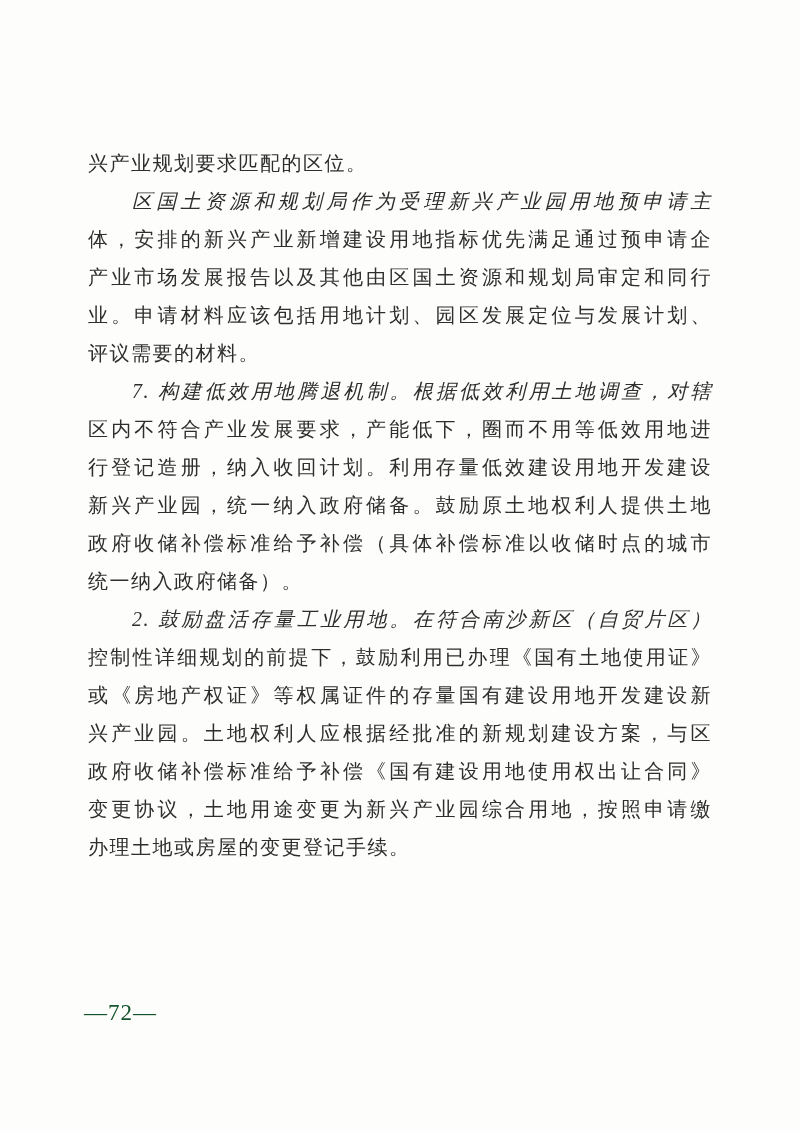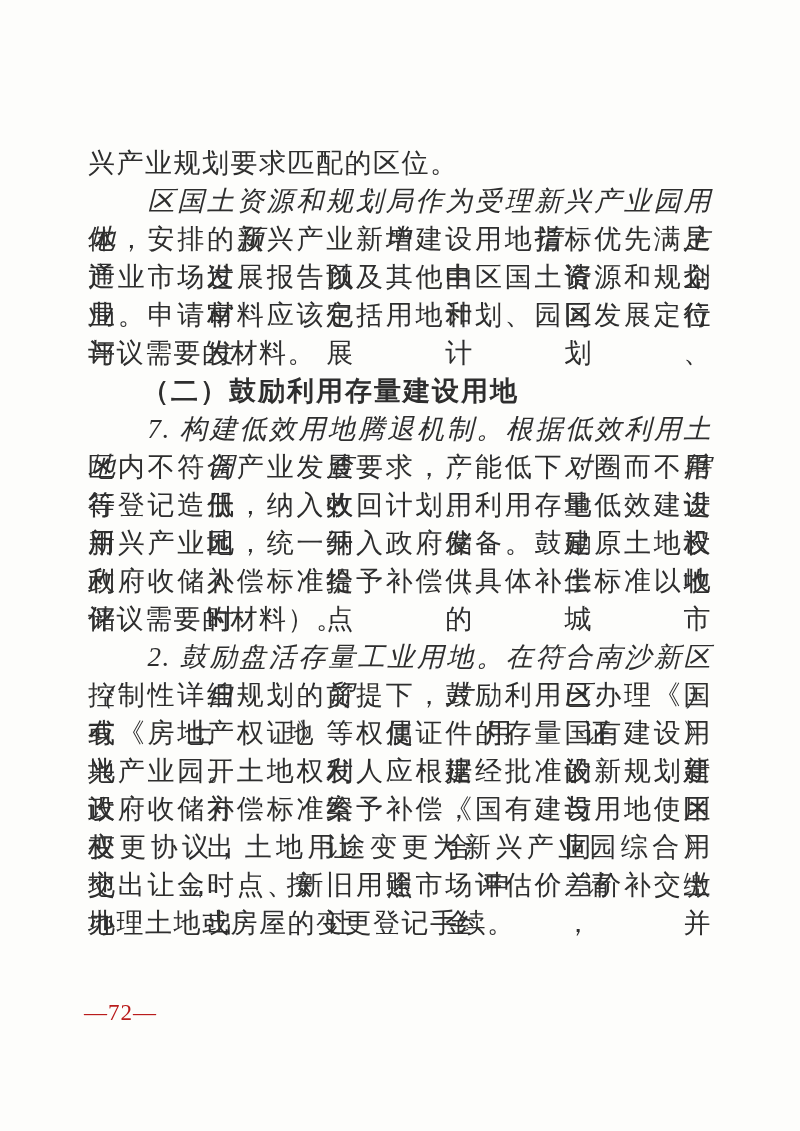--- a/index.html
+++ b/index.html
@@ -11,21 +11,21 @@
     overflow:hidden;
     font-family:"Liberation Serif","DejaVu Serif",serif;
     color:#2e2e2e;
   }
   .textblock{
     position:absolute;
     left:88px;right:88px;top:144px;
   }
   .ln{
     display:block;
-    font-size:27px;
+    font-size:20px;
     line-height:38px;
     height:38px;
     letter-spacing:1.5px;
     white-space:nowrap;
     text-align:left;
   }
   .ln.full{
     white-space:normal;
     text-align:justify;
     text-align-last:justify;
@@ -34,45 +34,43 @@
   .ln.hd{
     font-weight:700;
     text-indent:2em;
     letter-spacing:2px;
   }
   .pagenum{
     position:absolute;
     left:84px;top:1000px;
     font-size:23px;
     letter-spacing:1px;
-    color:#b91c1c;
+    color:#14532d;
   }
 </style>
 </head>
 <body>
 
 <div class="page">
   <div class="textblock">
     <div class="ln">兴产业规划要求匹配的区位。</div>
     <div class="ln full ind">区国土资源和规划局作为受理新兴产业园用地预申请主</div>
     <div class="ln full">体，安排的新兴产业新增建设用地指标优先满足通过预申请企</div>
     <div class="ln full">产业市场发展报告以及其他由区国土资源和规划局审定和同行</div>
     <div class="ln full">业。申请材料应该包括用地计划、园区发展定位与发展计划、</div>
     <div class="ln">评议需要的材料。</div>
-    <div class="ln hd">（二）鼓励利用存量建设用地</div>
     <div class="ln full ind">7. 构建低效用地腾退机制。根据低效利用土地调查，对辖</div>
     <div class="ln full">区内不符合产业发展要求，产能低下，圈而不用等低效用地进</div>
     <div class="ln full">行登记造册，纳入收回计划。利用存量低效建设用地开发建设</div>
     <div class="ln full">新兴产业园，统一纳入政府储备。鼓励原土地权利人提供土地</div>
     <div class="ln full">政府收储补偿标准给予补偿（具体补偿标准以收储时点的城市</div>
-    <div class="ln">评议需要的材料）。</div>
+    <div class="ln">统一纳入政府储备）。</div>
     <div class="ln full ind">2. 鼓励盘活存量工业用地。在符合南沙新区（自贸片区）</div>
     <div class="ln full">控制性详细规划的前提下，鼓励利用已办理《国有土地使用证》</div>
     <div class="ln full">或《房地产权证》等权属证件的存量国有建设用地开发建设新</div>
     <div class="ln full">兴产业园。土地权利人应根据经批准的新规划建设方案，与区</div>
     <div class="ln full">政府收储补偿标准给予补偿《国有建设用地使用权出让合同》</div>
     <div class="ln full">变更协议，土地用途变更为新兴产业园综合用地，按照申请缴</div>
-    <div class="ln full">交出让金时点、新旧用途市场评估价差价补交土地出让金，并</div>
     <div class="ln">办理土地或房屋的变更登记手续。</div>
   </div>
 
   <div class="pagenum">—72—</div>
 </div>
 
 </body></html>

